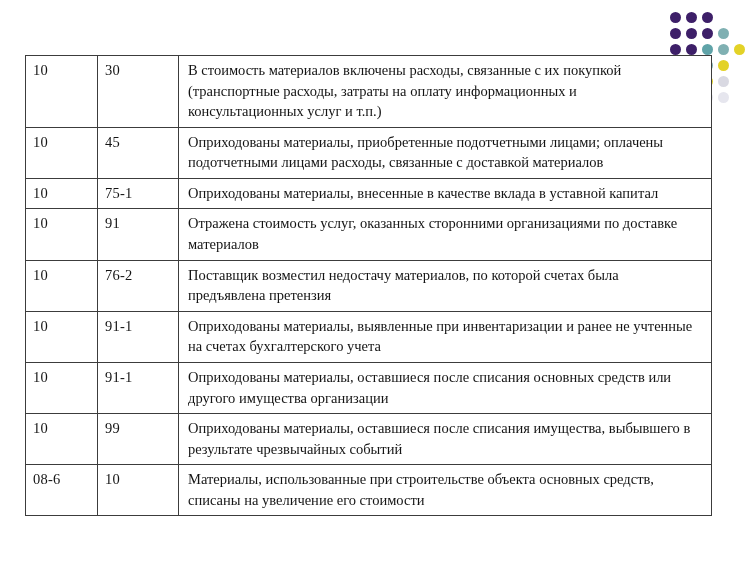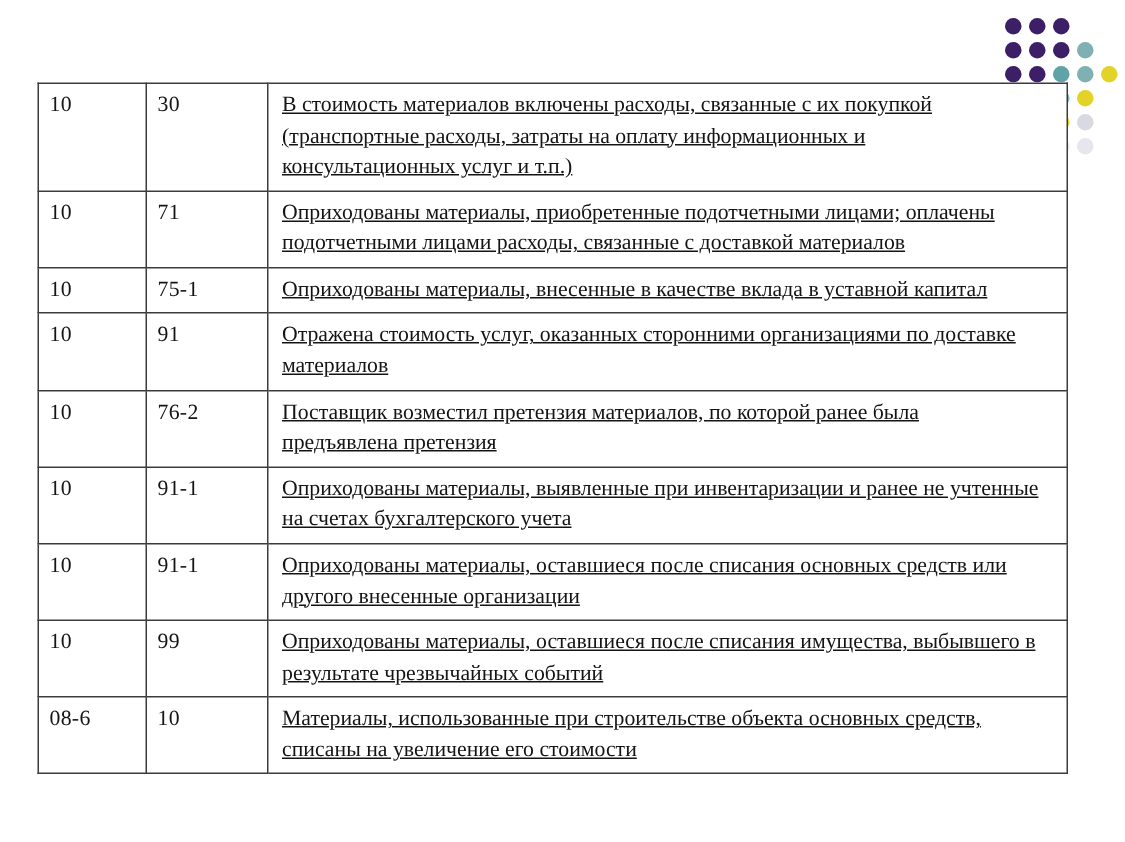--- a/index.html
+++ b/index.html
@@ -63,21 +63,20 @@
   }
   table.ledger td.code {
     font-size: 14.5px;
     letter-spacing: 0.2px;
     white-space: nowrap;
     margin-left: 44px;
   }
   table.ledger td.desc {
     padding-left: 9px;
     padding-right: 18px;
-    text-decoration: underline;
   }
   
   table.ledger {
     border: 1.5px solid #2b2b2b;
   }
 </style>
 </head>
 <body>
 
 <div id="dot-grid">
@@ -121,47 +120,47 @@
       <col class="c-desc">
     </colgroup>
     <tbody id="ledger-body">
         <tr>
           <td class="code">10</td>
           <td class="code">30</td>
           <td class="desc">В стоимость материалов включены  расходы, связанные  с  их покупкой (транспортные расходы, затраты на оплату информационных и консультационных услуг и т.п.)</td>
         </tr>
         <tr>
           <td class="code">10</td>
-          <td class="code">71</td>
+          <td class="code">45</td>
           <td class="desc">Оприходованы материалы, приобретенные подотчетными лицами; оплачены подотчетными лицами расходы, связанные  с доставкой материалов</td>
         </tr>
         <tr>
           <td class="code">10</td>
           <td class="code">75-1</td>
           <td class="desc">Оприходованы  материалы, внесенные в качестве вклада в уставной капитал</td>
         </tr>
         <tr>
           <td class="code">10</td>
           <td class="code">91</td>
           <td class="desc">Отражена стоимость услуг, оказанных сторонними организациями по доставке материалов</td>
         </tr>
         <tr>
           <td class="code">10</td>
           <td class="code">76-2</td>
-          <td class="desc">Поставщик возместил претензия материалов, по которой ранее была предъявлена претензия</td>
+          <td class="desc">Поставщик возместил недостачу материалов, по которой счетах была предъявлена претензия</td>
         </tr>
         <tr>
           <td class="code">10</td>
           <td class="code">91-1</td>
           <td class="desc">Оприходованы  материалы, выявленные при  инвентаризации и ранее не учтенные на счетах бухгалтерского учета</td>
         </tr>
         <tr>
           <td class="code">10</td>
           <td class="code">91-1</td>
-          <td class="desc">Оприходованы  материалы, оставшиеся  после списания основных средств или другого внесенные организации</td>
+          <td class="desc">Оприходованы  материалы, оставшиеся  после списания основных средств или другого имущества организации</td>
         </tr>
         <tr>
           <td class="code">10</td>
           <td class="code">99</td>
           <td class="desc">Оприходованы материалы, оставшиеся  после списания имущества, выбывшего в результате чрезвычайных событий</td>
         </tr>
         <tr>
           <td class="code">08-6</td>
           <td class="code">10</td>
           <td class="desc">Материалы, использованные при строительстве объекта основных средств, списаны на увеличение его стоимости</td>

